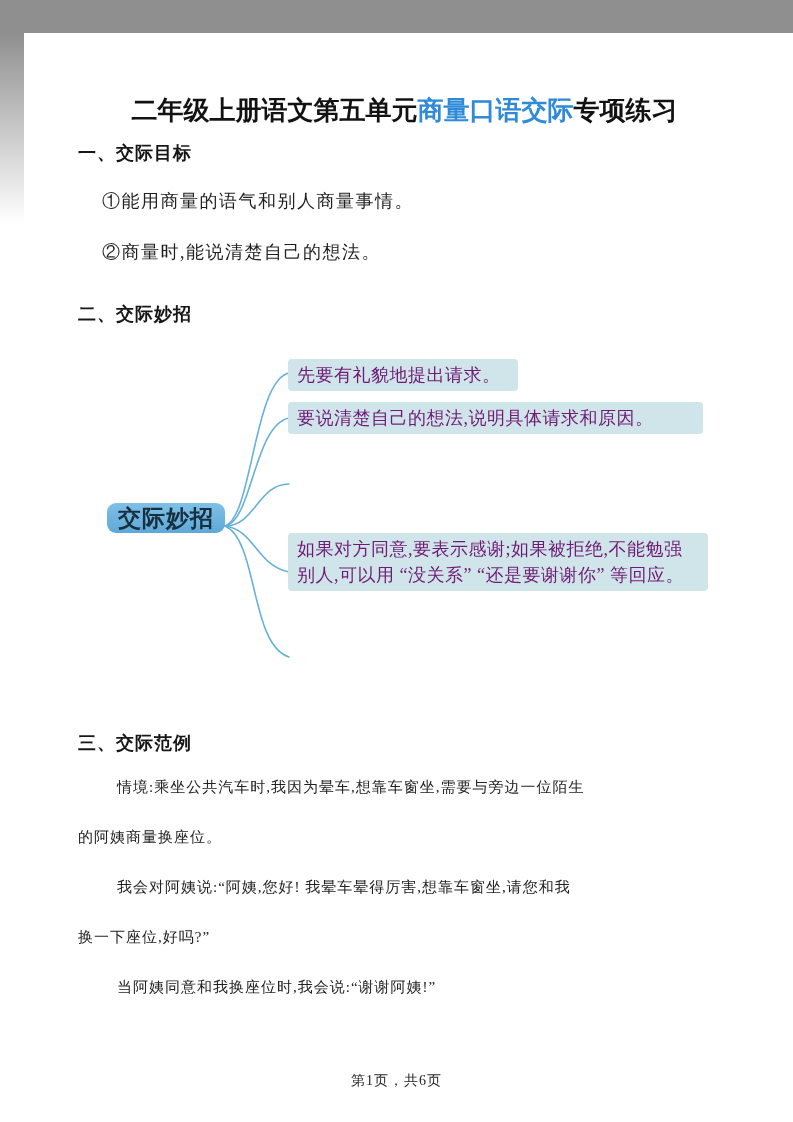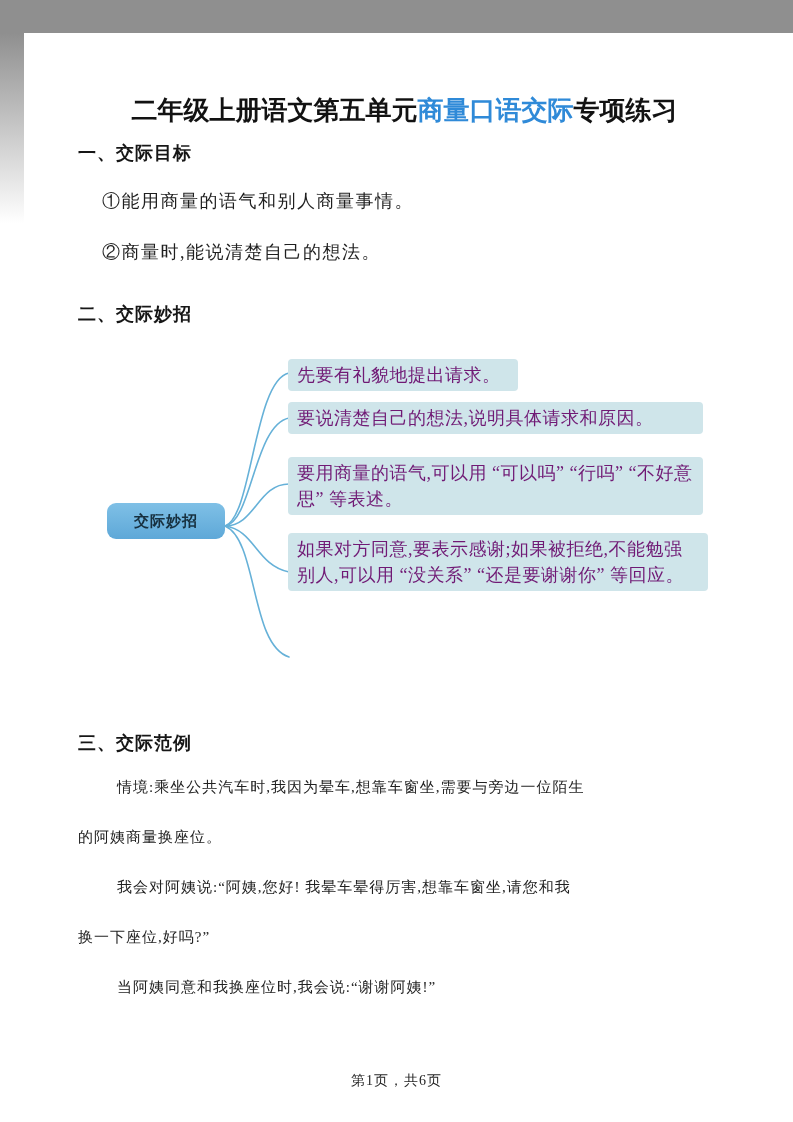--- a/index.html
+++ b/index.html
@@ -19,25 +19,25 @@
 
   .h2{position:absolute;left:78px;font-family:"Liberation Sans","DejaVu Sans",sans-serif;
     font-weight:bold;font-size:18px;letter-spacing:1px;color:#161616;white-space:nowrap;}
   #h-goals{top:141px;} #h-tips{top:302px;} #h-example{top:731px;}
 
   .goal-item{position:absolute;left:102px;font-size:18px;letter-spacing:1.5px;white-space:nowrap;}
   #goal-1{top:189px;} #goal-2{top:240px;}
 
   .mindmap{position:absolute;top:350px;left:0;width:793px;height:360px;}
   .mindmap svg{position:absolute;top:0;left:0;}
-  .root-node{position:absolute;left:107px;top:153px;width:118px;height:36px;border-radius:9px;
+  .root-node{position:absolute;left:107px;top:153px;width:118px;height:30px;border-radius:9px;
     background:linear-gradient(180deg,var(--node-fill-top,#7fc0e6),var(--node-fill-bottom,#5ea8d8));
     display:flex;align-items:center;justify-content:center;
     font-family:"Liberation Sans","DejaVu Sans",sans-serif;font-weight:bold;
-    font-size:15px;letter-spacing:1px;color:#17303f;}
+    font-size:23px;letter-spacing:1px;color:#17303f;}
   .bubble{position:absolute;left:288px;background:var(--bubble-fill,#cfe5ea);border-radius:4px;
     padding:3px 9px;font-size:18px;letter-spacing:0.5px;line-height:26px;color:#701a75;}
   #bubble-1{top:9px;width:212px;}
   #bubble-2{top:52px;width:397px;}
   #bubble-3{top:107px;width:397px;}
   #bubble-4{top:183px;width:402px;}
   #bubble-5{top:280px;width:394px;}
 
   .ex-line{position:absolute;font-size:15px;letter-spacing:1px;white-space:nowrap;color:#222;}
   .ex-line.indent{left:117px;} .ex-line.flush{left:78px;}
@@ -66,21 +66,20 @@
       <path d="M225,176 C252,168 254,30 289,23"></path>
       <path d="M225,176 C252,172 254,75 289,68"></path>
       <path d="M225,176 C255,176 258,134 289,134"></path>
       <path d="M225,176 C255,180 256,215 289,222"></path>
       <path d="M225,176 C258,190 250,295 289,307"></path>
     </g>
   </svg>
   <div class="root-node">交际妙招</div>
   <div class="bubble" id="bubble-1">先要有礼貌地提出请求。</div>
   <div class="bubble" id="bubble-2">要说清楚自己的想法,说明具体请求和原因。</div>
-  <div class="bubble" id="bubble-3">要用商量的语气,可以用 “可以吗” “行吗” “不好意思” 等表述。</div>
   <div class="bubble" id="bubble-4">如果对方同意,要表示感谢;如果被拒绝,不能勉强别人,可以用 “没关系” “还是要谢谢你” 等回应。</div>
 </div>
 
 <div class="h2" id="h-example">三、交际范例</div>
 <div class="ex-line indent" id="ex-1">情境:乘坐公共汽车时,我因为晕车,想靠车窗坐,需要与旁边一位陌生</div>
 <div class="ex-line flush" id="ex-2">的阿姨商量换座位。</div>
 <div class="ex-line indent" id="ex-3">我会对阿姨说:“阿姨,您好! 我晕车晕得厉害,想靠车窗坐,请您和我</div>
 <div class="ex-line flush" id="ex-4">换一下座位,好吗?”</div>
 <div class="ex-line indent" id="ex-5">当阿姨同意和我换座位时,我会说:“谢谢阿姨!”</div>
 

